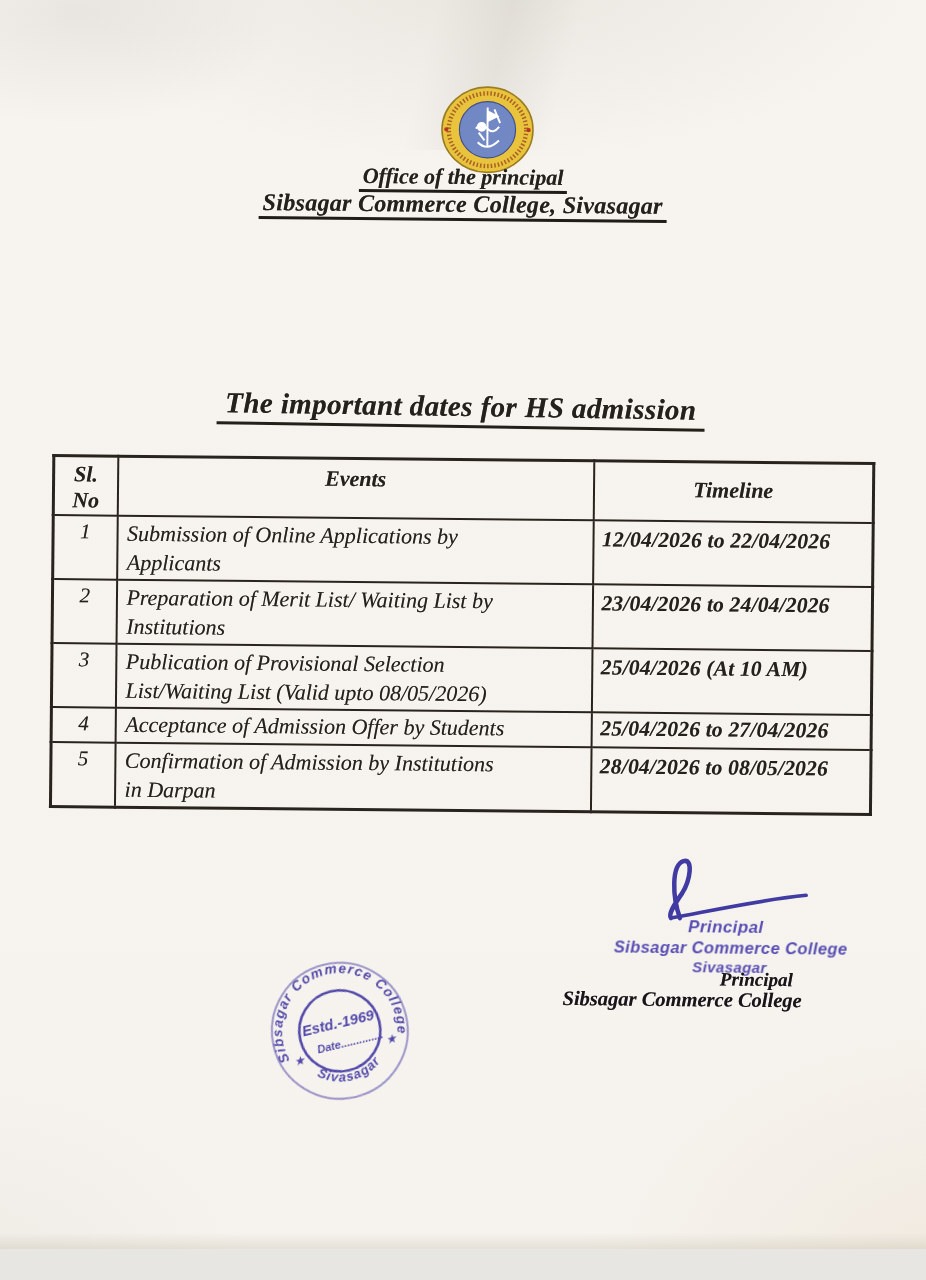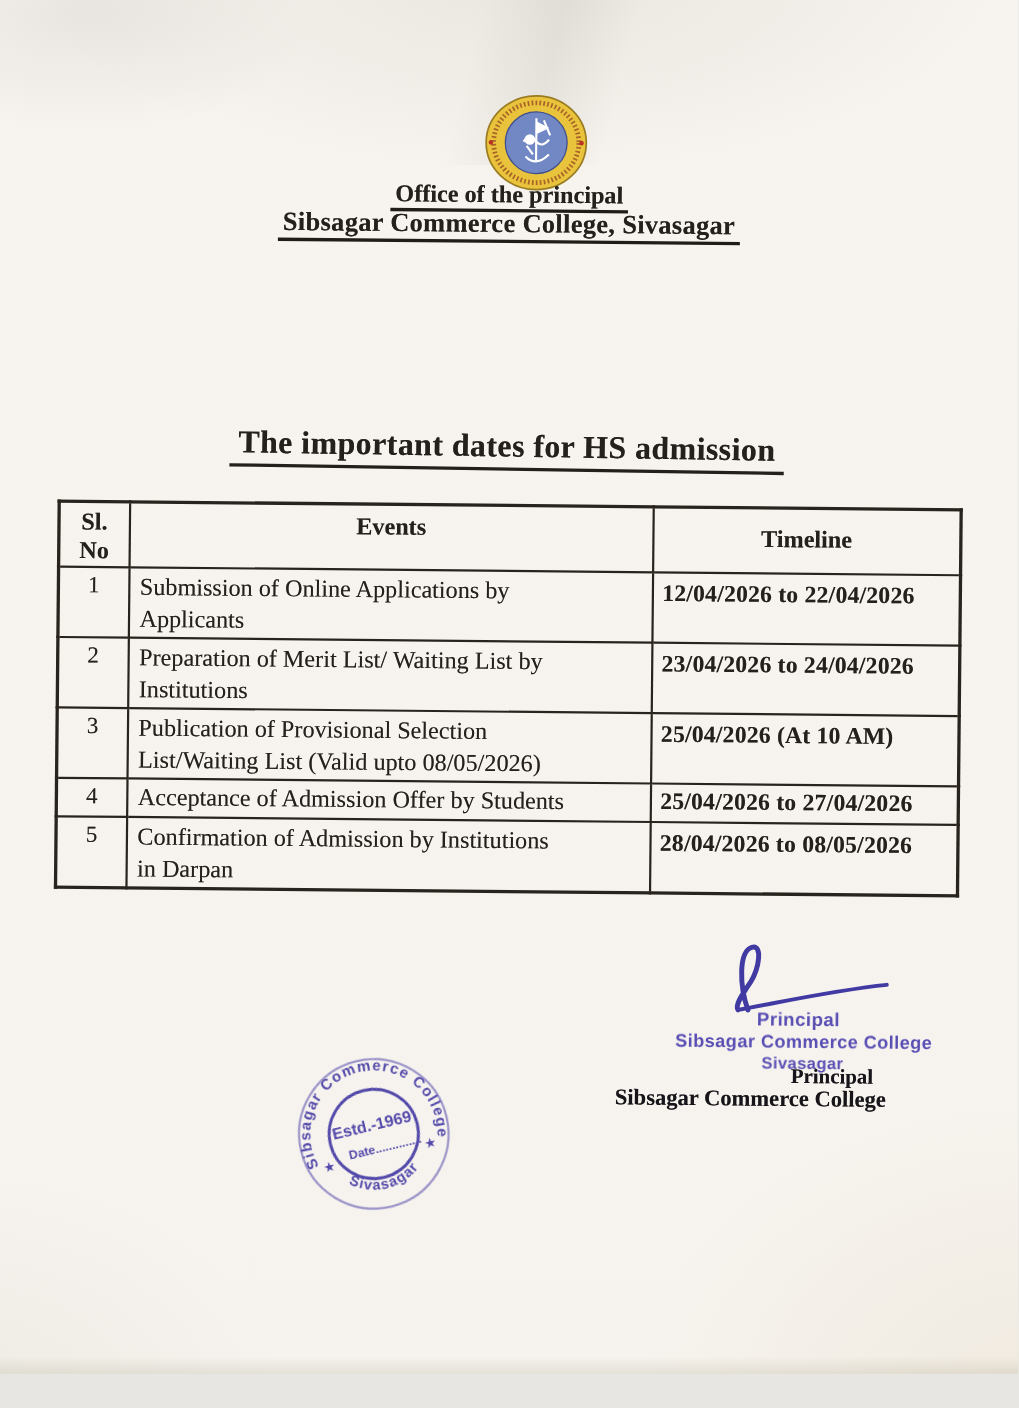--- a/index.html
+++ b/index.html
@@ -5,20 +5,21 @@
   html,body{margin:0;padding:0;background:#e8e6e2;}
   .page{
     position:relative;width:926px;height:1249px;overflow:hidden;
     font-family:"Liberation Serif","DejaVu Serif",serif;color:#24211d;
     background:
       radial-gradient(ellipse 620px 260px at 52% -2%, rgba(185,180,170,0.22), transparent 72%),
       radial-gradient(ellipse 520px 380px at 103% 102%, rgba(208,184,146,0.16), transparent 72%),
       radial-gradient(ellipse 420px 320px at -4% 104%, rgba(180,175,160,0.12), transparent 72%),
       radial-gradient(ellipse 300px 160px at 8% 1%, rgba(170,165,158,0.18), transparent 70%),
       linear-gradient(#f7f4ef,#f6f3ee);
+    font-style: italic;
   }
   .page::before{
     content:"";position:absolute;left:280px;top:0;width:460px;height:150px;
     background:linear-gradient(104deg, transparent 32%, rgba(158,152,142,0.14) 47%, transparent 61%);
     pointer-events:none;
   }
   .page::after{
     content:"";position:absolute;left:0;bottom:0;width:100%;height:16px;
     background:linear-gradient(to top, rgba(150,142,112,0.18), transparent);
     pointer-events:none;

